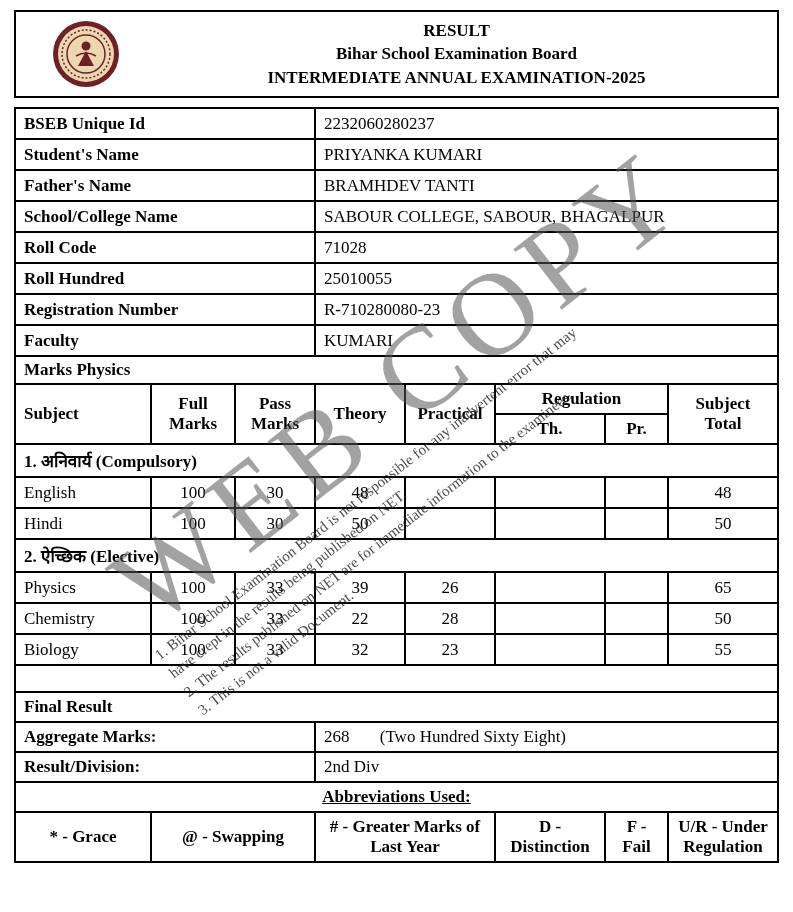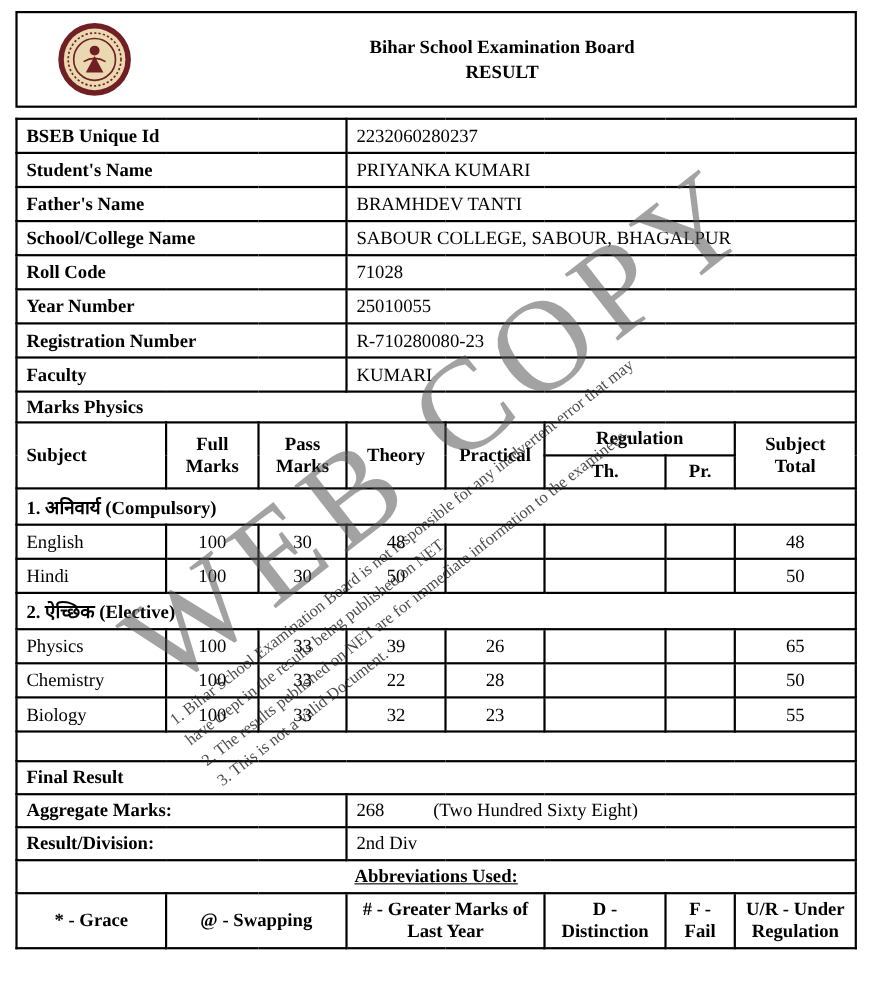--- a/index.html
+++ b/index.html
@@ -95,22 +95,23 @@
         <circle cx="34" cy="34" r="33" fill="#701f24"></circle>
         <circle cx="34" cy="34" r="28" fill="#ead9b0"></circle>
         <circle cx="34" cy="34" r="24" fill="none" stroke="#701f24" stroke-width="1.5" stroke-dasharray="2,2"></circle>
         <circle cx="34" cy="34" r="19" fill="#ead9b0" stroke="#701f24" stroke-width="1.5"></circle>
         <circle cx="34" cy="26" r="4.5" fill="#701f24"></circle>
         <path d="M34 31 L26 46 L42 46 Z" fill="#701f24"></path>
         <path d="M24 36 Q34 30 44 36" fill="none" stroke="#701f24" stroke-width="1.5"></path>
       </svg>
     </div>
     <div class="title-cell">
+      <div>RESULT</div>
       <div>Bihar School Examination Board</div>
-      <div>RESULT</div>
+      <div>INTERMEDIATE ANNUAL EXAMINATION-2025</div>
     </div>
   </div>
 
   <table class="main">
     <colgroup>
       <col style="width:136px">
         <col style="width:84px">
         <col style="width:80px">
         <col style="width:90px">
       <col style="width:90px">
@@ -134,21 +135,21 @@
     </tr>
     <tr class="info-row">
       <td class="lbl" colspan="3">School/College Name</td>
       <td class="val" colspan="5">SABOUR COLLEGE, SABOUR, BHAGALPUR</td>
     </tr>
     <tr class="info-row">
       <td class="lbl" colspan="3">Roll Code</td>
       <td class="val" colspan="5">71028</td>
     </tr>
     <tr class="info-row">
-      <td class="lbl" colspan="3">Year Number</td>
+      <td class="lbl" colspan="3">Roll Hundred</td>
       <td class="val" colspan="5">25010055</td>
     </tr>
     <tr class="info-row">
       <td class="lbl" colspan="3">Registration Number</td>
       <td class="val" colspan="5">R-710280080-23</td>
     </tr>
     <tr class="info-row">
       <td class="lbl" colspan="3">Faculty</td>
       <td class="val" colspan="5">KUMARI</td>
     </tr>
@@ -233,21 +234,21 @@
       <td colspan="8"></td>
     </tr>
 
     <tr>
       <td class="lbl" colspan="8" style="height:30px;border-radius:14px;">Final Result</td>
     </tr>
     <tr>
       <td class="lbl" colspan="3" style="height:30px;">Aggregate Marks:</td>
       <td colspan="5">
         <span>268</span>
-        <span style="margin-left:40px;text-align:right;">(Two Hundred Sixty Eight)</span>
+        <span style="margin-left:26px;text-align:right;">(Two Hundred Sixty Eight)</span>
       </td>
     </tr>
     <tr>
       <td class="lbl" colspan="3" style="height:30px;border-radius:10px;">Result/Division:</td>
       <td colspan="5">2nd Div</td>
     </tr>
 
     <tr>
       <td class="abbr-title" colspan="8">
         <span>Abbreviations Used:</span>

